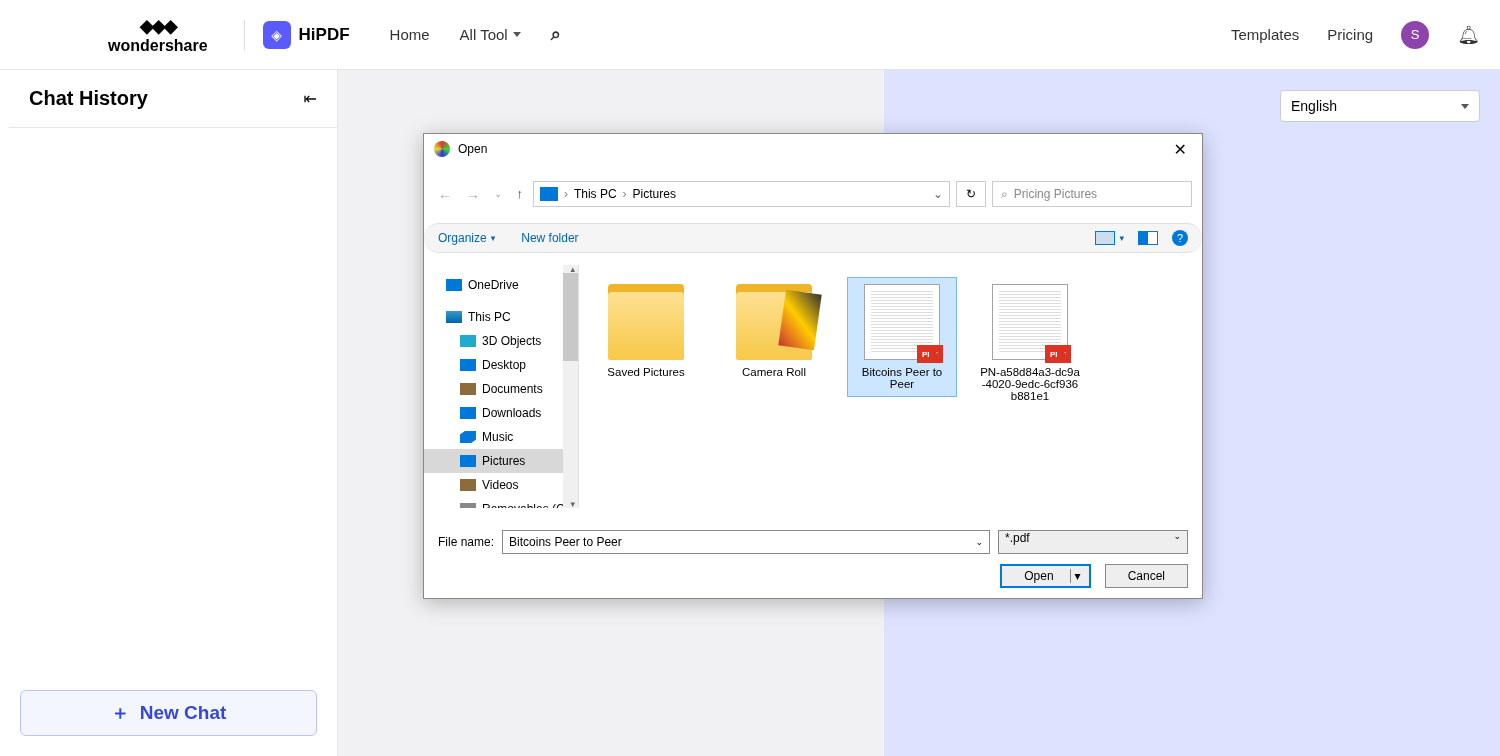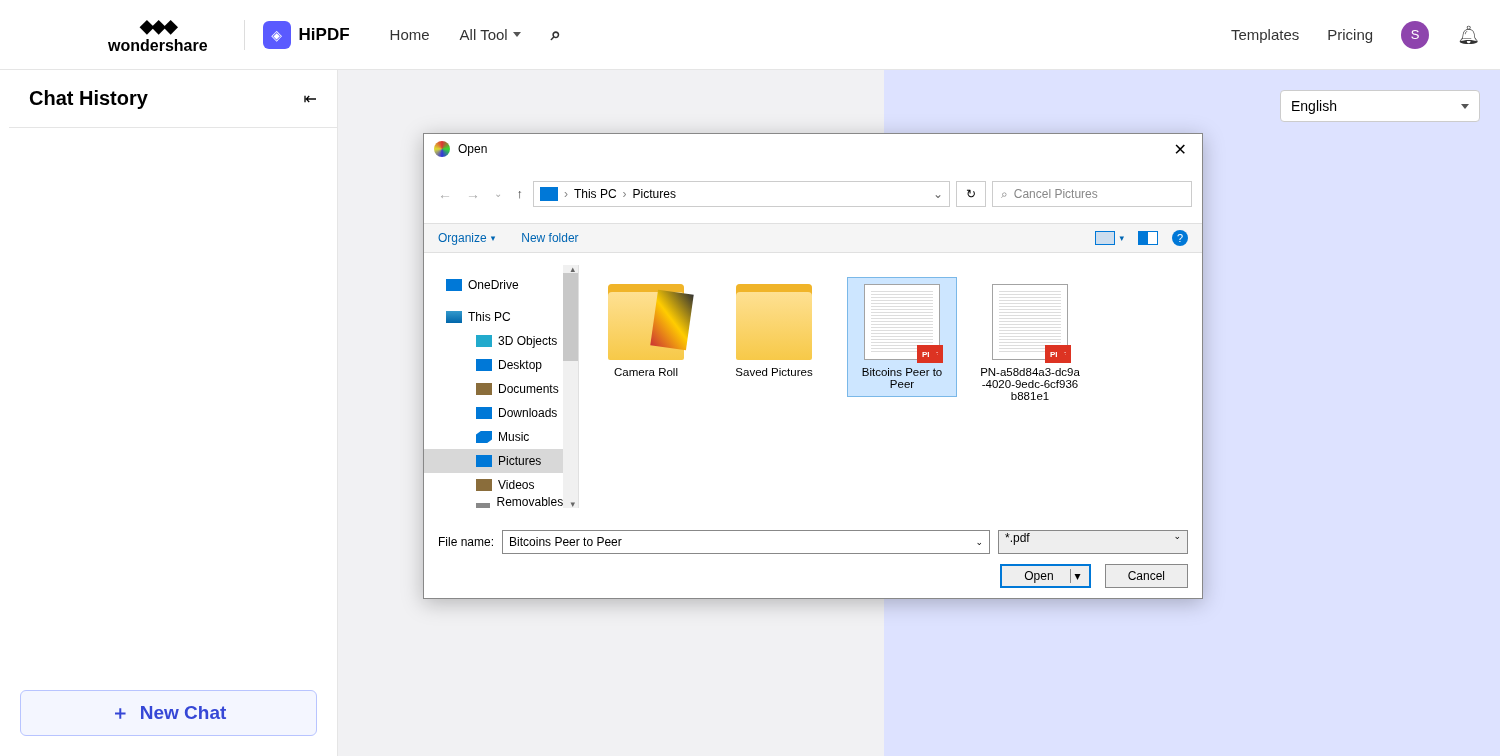--- a/index.html
+++ b/index.html
@@ -42,34 +42,34 @@
 .dlg-nav { height: 35px; display: flex; align-items: center; padding: 0 10px; gap: 6px; }
 .nav-arrow { color: #aaa; font-size: 14px; padding: 4px; cursor: pointer; }
 .nav-up { color: #333; font-size: 13px; padding: 4px; cursor: pointer; }
 .breadcrumb { flex: 1; height: 26px; border: 1px solid #ccc; display: flex; align-items: center; padding: 0 6px; gap: 6px; font-size: 12px; }
 .bc-icon { width: 18px; height: 14px; background: #0078d7; }
 .bc-sep { color: #888; }
 .bc-chev { margin-left: auto; color: #666; }
 .refresh { width: 30px; height: 26px; border: 1px solid #ccc; display: flex; align-items: center; justify-content: center; cursor: pointer; }
 .search-box { width: 200px; height: 26px; border: 1px solid #ccc; display: flex; align-items: center; padding: 0 8px; gap: 6px; color: #888; }
 
-.dlg-toolbar { height: 30px; background: #f5f5f5; border-top: 1px solid #e0e0e0; border-bottom: 1px solid #e0e0e0; display: flex; align-items: center; padding: 0 14px; gap: 26px; font-size: 12px; color: #0066b3; }
+.dlg-toolbar { height: 30px; background: #f5f5f5; border-top: 1px solid #e0e0e0; border-bottom: 1px solid #e0e0e0; display: flex; align-items: center; padding: 0 14px; gap: 26px; font-size: 12px; color: #0066b3; border-radius: 15px; }
 .tb-item { display: flex; align-items: center; gap: 4px; cursor: pointer; }
 .tb-right { margin-left: auto; display: flex; align-items: center; gap: 14px; }
 .view-icon { width: 20px; height: 14px; border: 1px solid #0078d7; background: linear-gradient(#cde, #cde); }
 .help-icon { width: 16px; height: 16px; border-radius: 50%; background: #0078d7; color: #fff; display: flex; align-items: center; justify-content: center; font-size: 11px; }
 
 .dlg-body { flex: 1; display: flex; overflow: hidden; }
 .tree { width: 155px; border-right: 1px solid #e0e0e0; padding: 8px 0; font-size: 12px; position: relative; }
 .tree-scroll { position: absolute; right: 0; top: 0; bottom: 0; width: 15px; background: #f0f0f0; }
 .tree-thumb { position: absolute; right: 0; top: 8px; width: 15px; height: 88px; background: #c8c8c8; }
 .tree-arrow-up { position: absolute; right: 3px; top: -1px; font-size: 9px; color: #666; }
 .tree-arrow-dn { position: absolute; right: 3px; bottom: -1px; font-size: 9px; color: #666; }
 .tree-item { height: 24px; display: flex; align-items: center; padding-left: 22px; gap: 6px; cursor: pointer; }
-.tree-item.l2 { padding-left: 52px; align-items: center; }
+.tree-item.l2 { padding-left: 36px; align-items: center; }
 .tree-item.sel { background: #d8d8d8; }
 .ti-icon { width: 16px; height: 12px; display: inline-block; }
 .ico-cloud { background: #0078d7; }
 .ico-pc { background: linear-gradient(#39c,#06a); }
 .ico-3d { background: #2ac; }
 .ico-desk { background: #0078d7; }
 .ico-doc { background: #8a6d3b; }
 .ico-dl { background: #0078d7; }
 .ico-music { background: #0078d7; clip-path: polygon(30% 0,100% 0,100% 70%,70% 100%,0 100%,0 30%);}
 .ico-pic { background: #0078d7; }
@@ -165,21 +165,21 @@
       <span class="bc-icon"></span>
       <span class="bc-sep">›</span>
       <span>This PC</span>
       <span class="bc-sep">›</span>
       <span>Pictures</span>
       <span class="bc-chev">⌄</span>
     </div>
     <div class="refresh">↻</div>
     <div class="search-box">
       <span>⌕</span>
-      <span>Cancel Pictures</span>
+      <span>Pricing Pictures</span>
     </div>
   </div>
 
   <div class="dlg-toolbar">
     <span class="tb-item">
       <span>Organize</span>
       <span style="font-size:9px">▾</span>
     </span>
     <span class="tb-item">New folder</span>
     <div class="tb-right">
@@ -242,26 +242,26 @@
         </div>
       <div class="tree-scroll">
         <span class="tree-arrow-up">▴</span>
         <div class="tree-thumb"></div>
         <span class="tree-arrow-dn">▾</span>
       </div>
     </div>
 
     <div class="files">
       <div class="file-item">
+        <div class="thumb folder"></div>
+        <span>Saved Pictures</span>
+      </div>
+      <div class="file-item">
         <div class="thumb folder reel"></div>
         <span>Camera Roll</span>
-      </div>
-      <div class="file-item">
-        <div class="thumb folder"></div>
-        <span>Saved Pictures</span>
       </div>
       <div class="file-item selected">
         <div class="thumb doc">
           <div class="doc-lines"></div>
           <div class="pdf-badge">PDF</div>
         </div>
         <span>Bitcoins Peer to Peer</span>
       </div>
       <div class="file-item">
         <div class="thumb doc">

